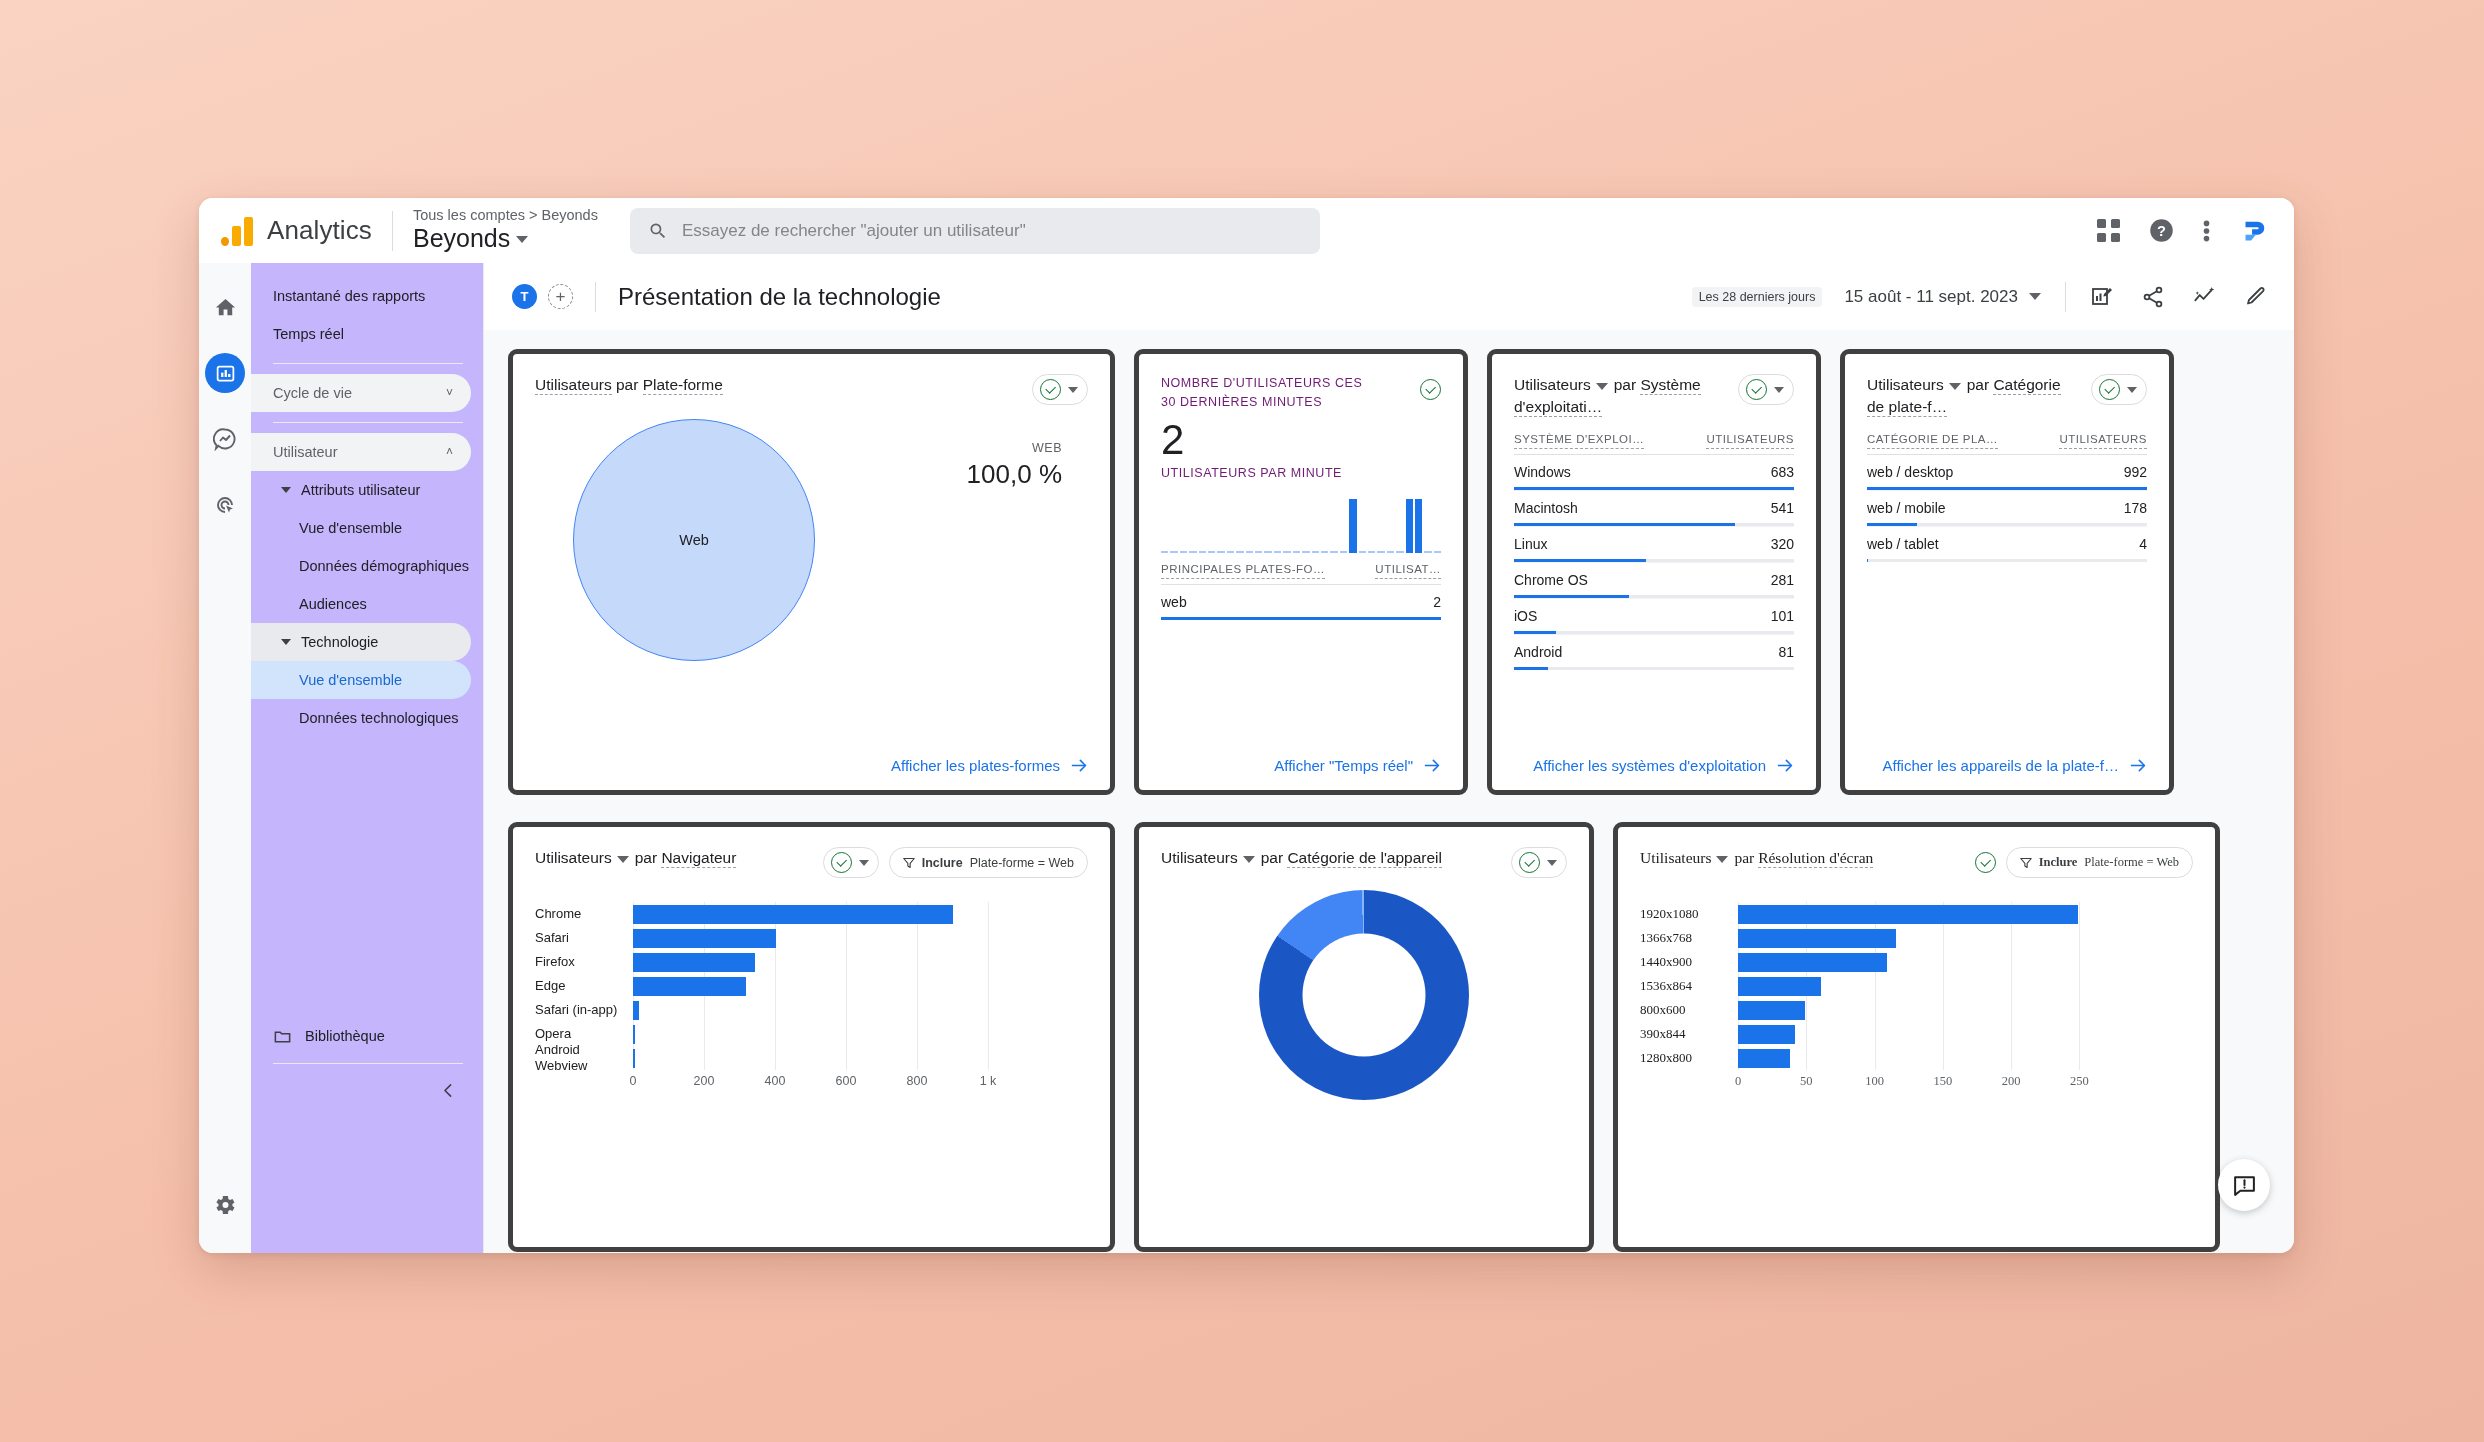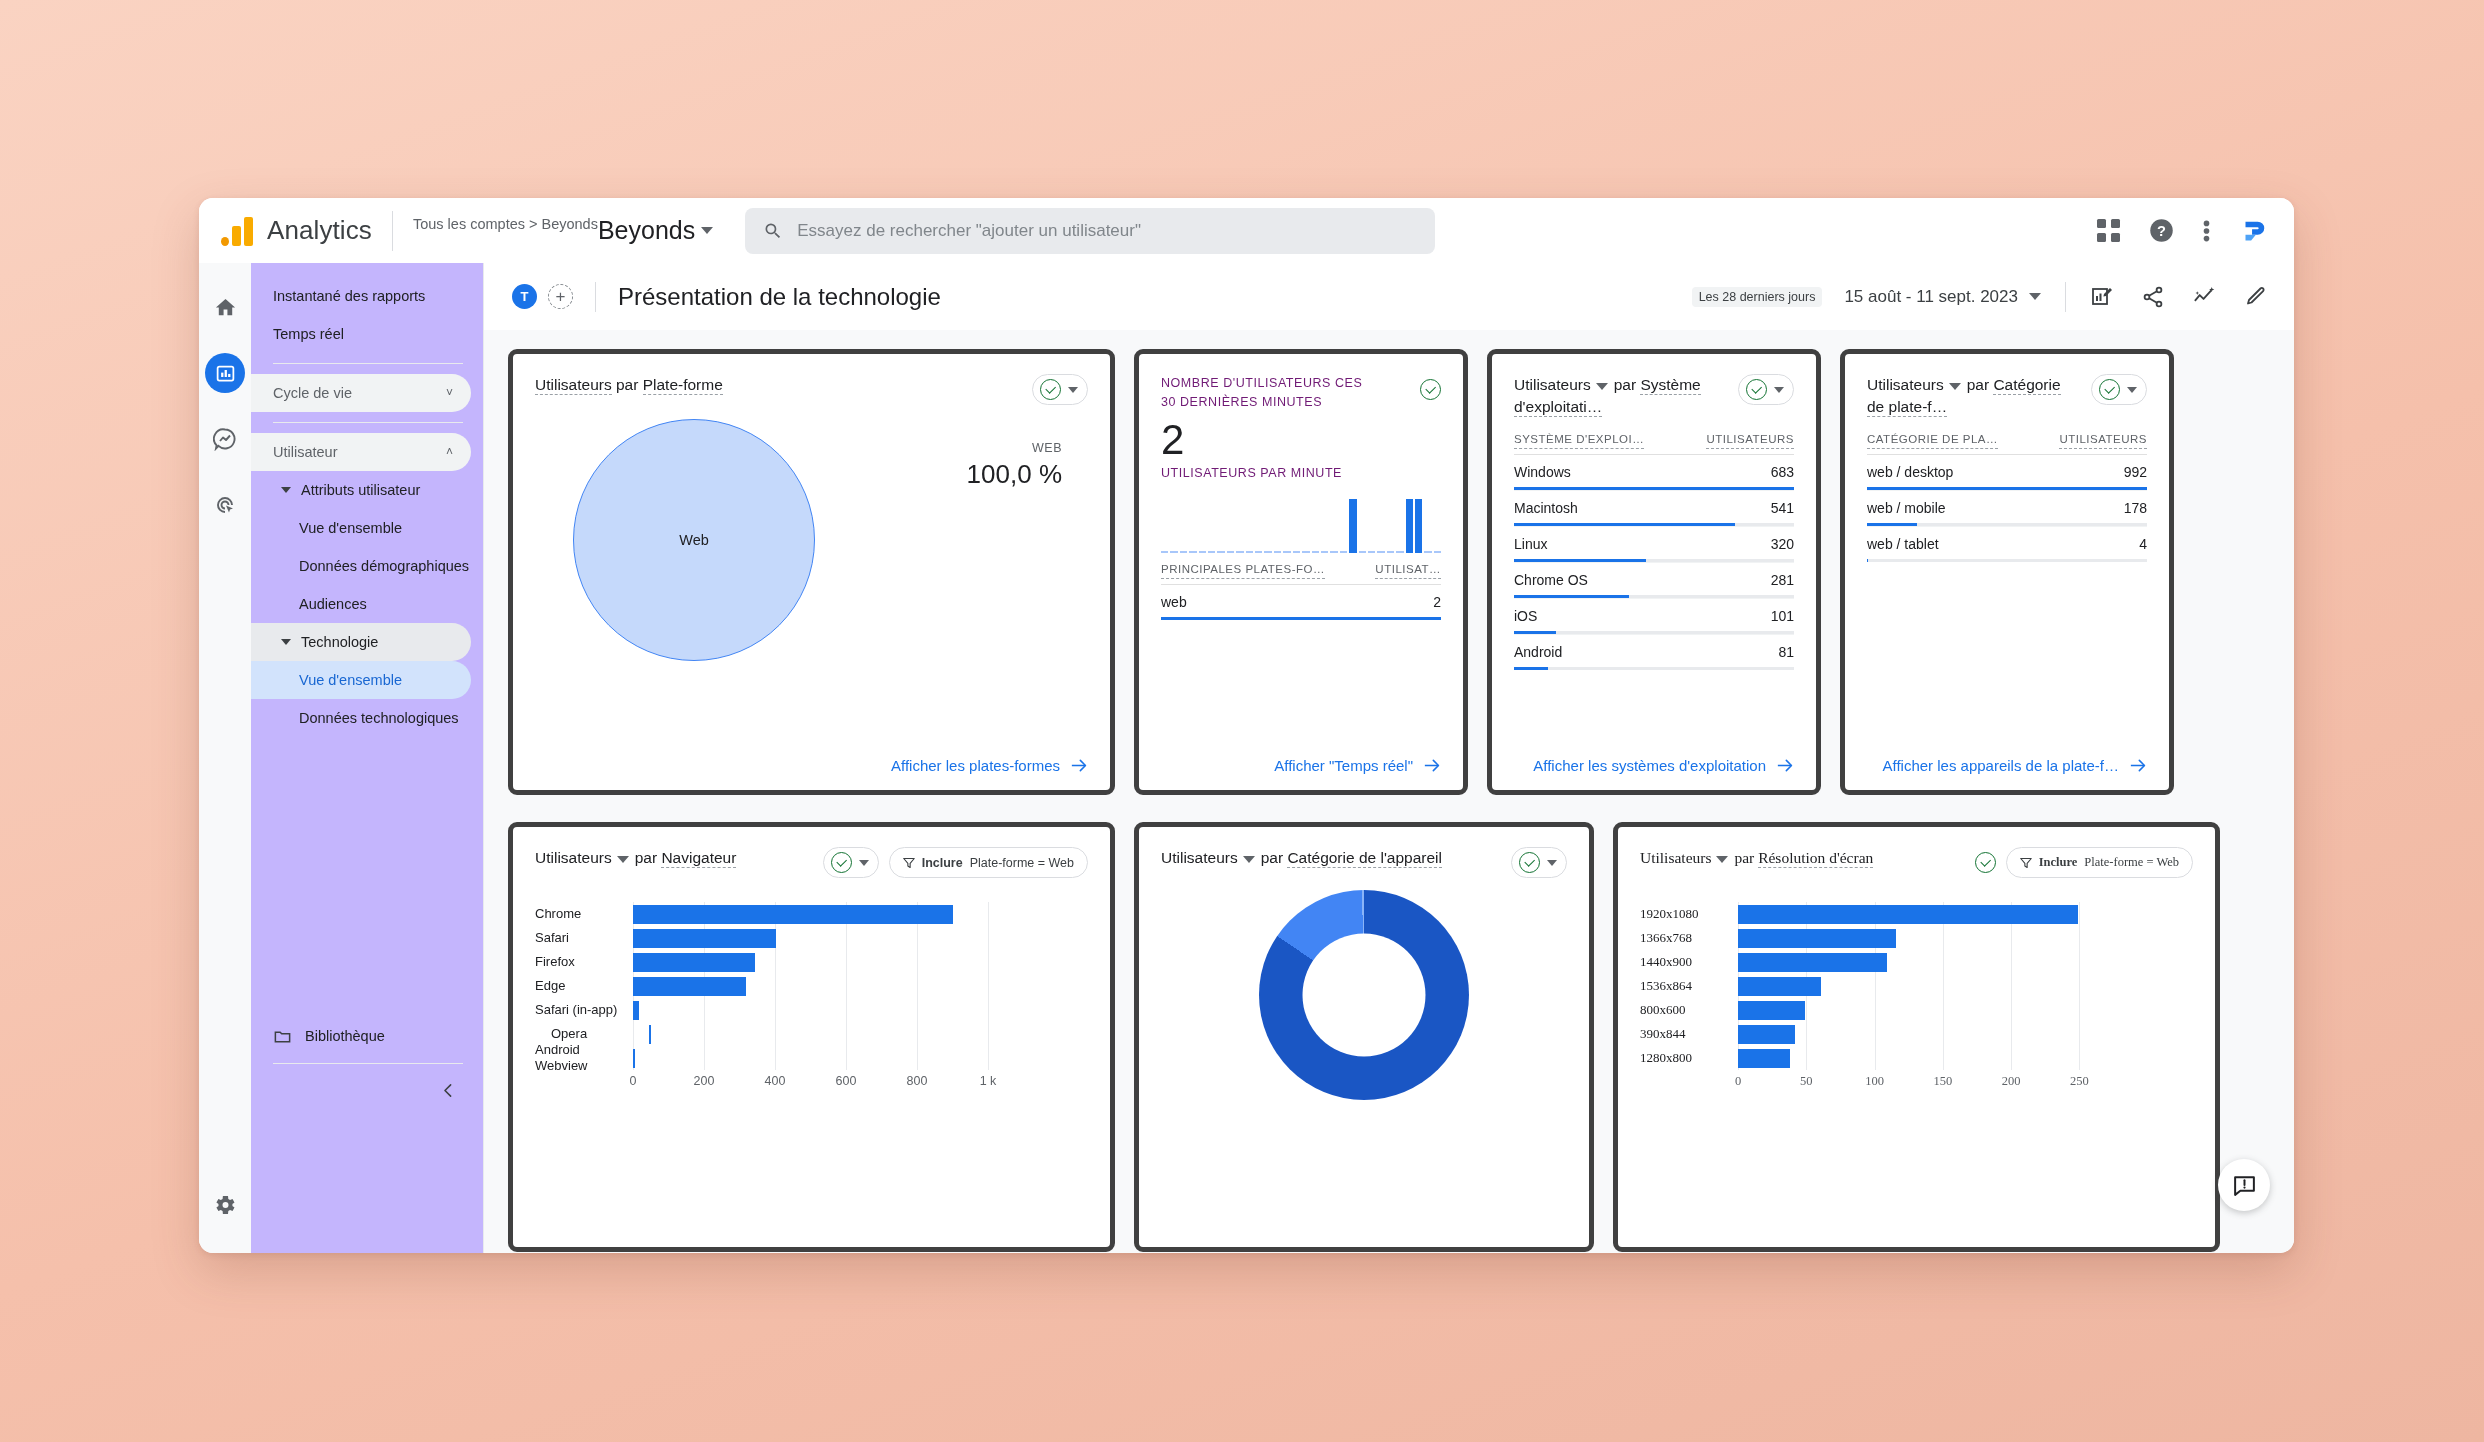--- a/index.html
+++ b/index.html
@@ -33,21 +33,21 @@
   }
   .ga-logo { margin-left: 22px; display:flex; align-items:flex-end; height:30px; gap:3px; }
   .ga-logo i { display:block; border-radius:2px; }
   .ga-bar1 { width:8px; height:9px;  background:#f29900; border-radius:50% !important; }
   .ga-bar2 { width:9px; height:20px; background:#f9ab00; }
   .ga-bar3 { width:9px; height:29px; background:#f9ab00; }
   .brand-name {
     margin-left: 14px; font-size: 26px; color: #3c4043; letter-spacing: .1px;
   }
   .vdiv { width:1px; height:40px; background:#dadce0; margin:0 20px; }
-  .acct { display:flex; flex-direction:row; justify-content:center; line-height:1.18; }
+  .acct { display:flex; flex-direction:column; justify-content:center; line-height:1.18; }
   .acct-crumb { font-size: 14.5px; color:#5f6368; white-space:nowrap; }
   .acct-name { font-size: 25px; color:#202124; display:flex; align-items:center; gap:6px; }
   .caret-dn {
     width:0;height:0;border-left:6px solid transparent;border-right:6px solid transparent;
     border-top:7px solid #5f6368; display:inline-block;
   }
   .searchbox {
     margin-left: 32px; width: 690px; height: 46px;
     background:#e8eaed; border-radius:8px;
     display:flex; align-items:center; padding:0 18px; gap:14px;
@@ -710,21 +710,21 @@
                   <i style="width: 112.535px; height: 19px;"></i>
                 </div>
               </div>
               <div class="hbar-row" style="height: 24px;">
                 <div class="hbar-lab" style="width: 98px;">Safari (in-app)</div>
                 <div class="hbar-track">
                   <i style="width: 6.39px; height: 19px;"></i>
                 </div>
               </div>
               <div class="hbar-row" style="height: 24px;">
-                <div class="hbar-lab" style="width: 98px; margin-left: 16px;">Opera</div>
+                <div class="hbar-lab" style="width: 98px;">Opera</div>
                 <div class="hbar-track">
                   <i style="width: 2.13px; height: 19px;"></i>
                 </div>
               </div>
               <div class="hbar-row" style="height: 24px;">
                 <div class="hbar-lab" style="width: 98px;">Android Webview</div>
                 <div class="hbar-track">
                   <i style="width: 2px; height: 19px;"></i>
                 </div>
               </div>

